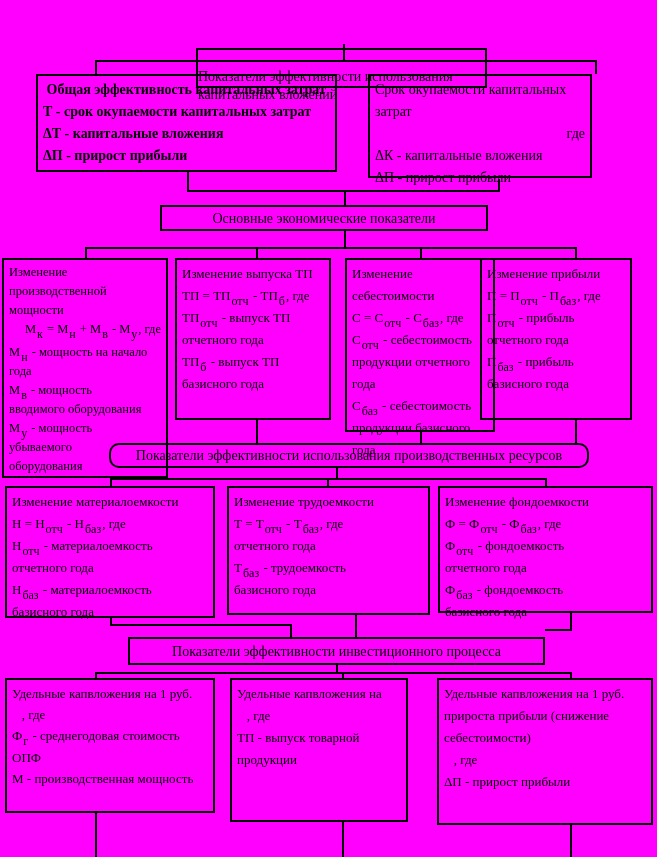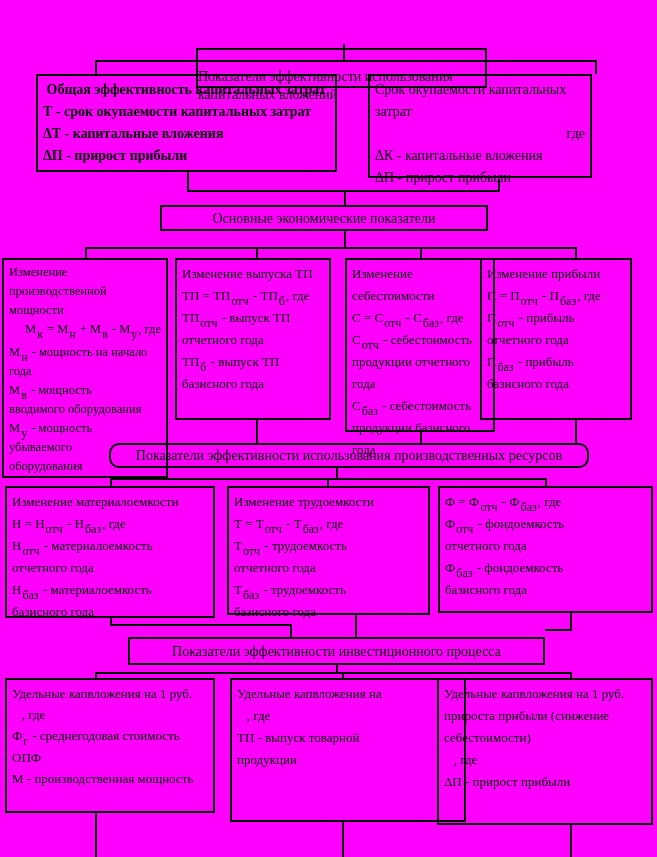--- a/index.html
+++ b/index.html
@@ -166,43 +166,43 @@
       <div class="ln"><span>Изменение материалоемкости</span></div>
       <div class="ln"><span>Н = Н</span><span class="sb">отч</span><span> - Н</span><span class="sb">баз</span><span>, где</span></div>
       <div class="ln"><span>Н</span><span class="sb">отч</span><span> - материалоемкость</span></div>
       <div class="ln"><span>отчетного года</span></div>
       <div class="ln"><span>Н</span><span class="sb">баз</span><span> - материалоемкость</span></div>
       <div class="ln"><span>базисного года</span></div>
     </div>
   <div class="box" id="bF" style="left: 227px; top: 486px; width: 203px; height: 129px; border-color: rgb(0, 0, 0);">
       <div class="ln"><span>Изменение трудоемкости</span></div>
       <div class="ln"><span>Т = Т</span><span class="sb">отч</span><span> - Т</span><span class="sb">баз</span><span>, где</span></div>
-      <div class="ln"><span>Т</span><span class="sb">отч</span><span> - трудоемкость</span></div>
       <div class="ln"><span>отчетного года</span></div>
       <div class="ln"><span>Т</span><span class="sb">баз</span><span> - трудоемкость</span></div>
       <div class="ln"><span>базисного года</span></div>
     </div>
   <div class="box" id="bG" style="left: 438px; top: 486px; width: 215px; height: 127px; border-color: rgb(0, 0, 0);">
+      <div class="ln"><span>Изменение фондоемкости</span></div>
       <div class="ln"><span>Ф = Ф</span><span class="sb">отч</span><span> - Ф</span><span class="sb">баз</span><span>, где</span></div>
       <div class="ln"><span>Ф</span><span class="sb">отч</span><span> - фондоемкость</span></div>
       <div class="ln"><span>отчетного года</span></div>
       <div class="ln"><span>Ф</span><span class="sb">баз</span><span> - фондоемкость</span></div>
       <div class="ln"><span>базисного года</span></div>
     </div>
 
   <div class="band" id="band3" style="left: 128px; top: 637px; width: 417px; height: 28px; border-color: rgb(0, 0, 0);">Показатели эффективности инвестиционного процесса</div>
 
   <div class="box" id="bH" style="left: 5px; top: 678px; width: 210px; height: 135px; border-color: rgb(0, 0, 0);">
       <div class="ln"><span>Удельные капвложения на 1 руб.</span></div>
       <div class="ln"><span>   , где</span></div>
       <div class="ln"><span>Ф</span><span class="sb">г</span><span> - среднегодовая стоимость</span></div>
       <div class="ln"><span>ОПФ</span></div>
       <div class="ln"><span>М - производственная мощность</span></div>
     </div>
-  <div class="box" id="bI" style="left: 230px; top: 678px; width: 236px; height: 144px; border-color: rgb(0, 0, 0);">
+  <div class="box" id="bI" style="left: 230px; top: 678px; width: 178px; height: 144px; border-color: rgb(0, 0, 0);">
       <div class="ln"><span>Удельные капвложения на</span></div>
       <div class="ln"><span>   , где</span></div>
       <div class="ln"><span>ТП - выпуск товарной</span></div>
       <div class="ln"><span>продукции</span></div>
     </div>
   <div class="box" id="bJ" style="left: 437px; top: 678px; width: 216px; height: 147px; border-color: rgb(0, 0, 0);">
       <div class="ln"><span>Удельные капвложения на 1 руб.</span></div>
       <div class="ln"><span>прироста прибыли (снижение</span></div>
       <div class="ln"><span>себестоимости)</span></div>
       <div class="ln"><span>   , где</span></div>

